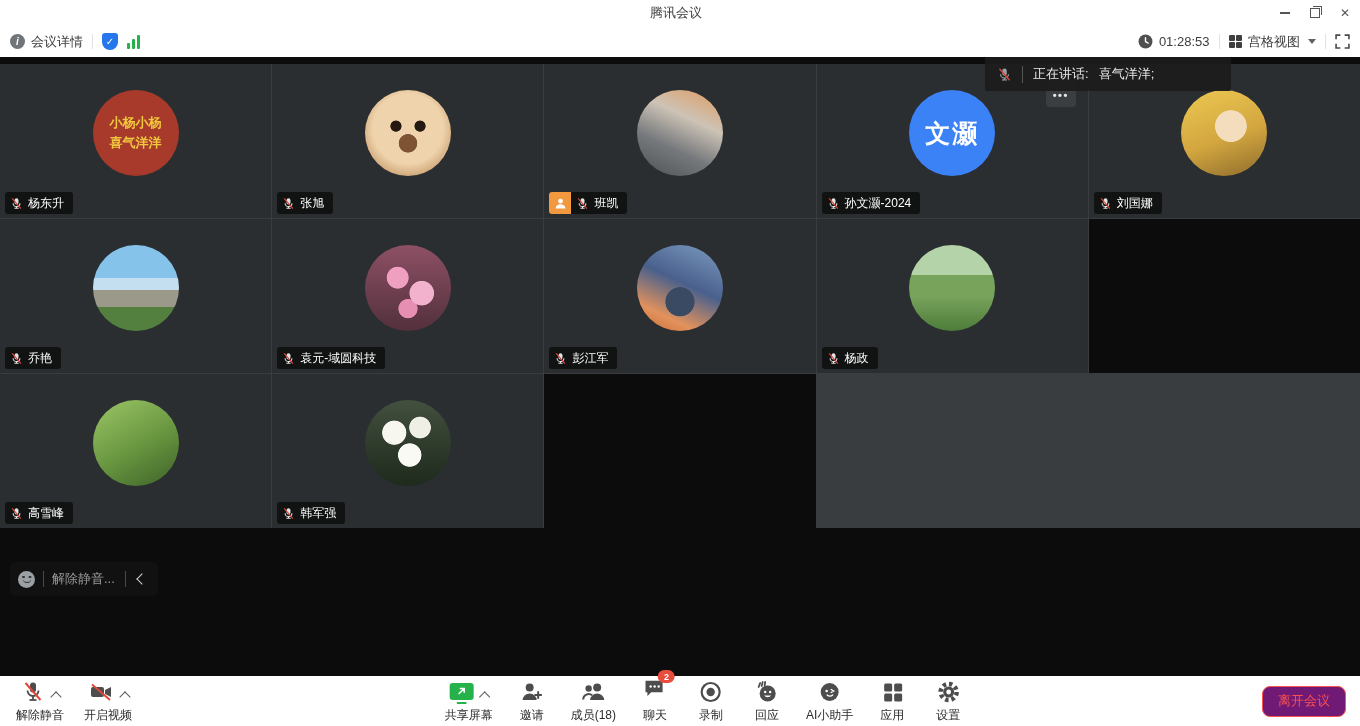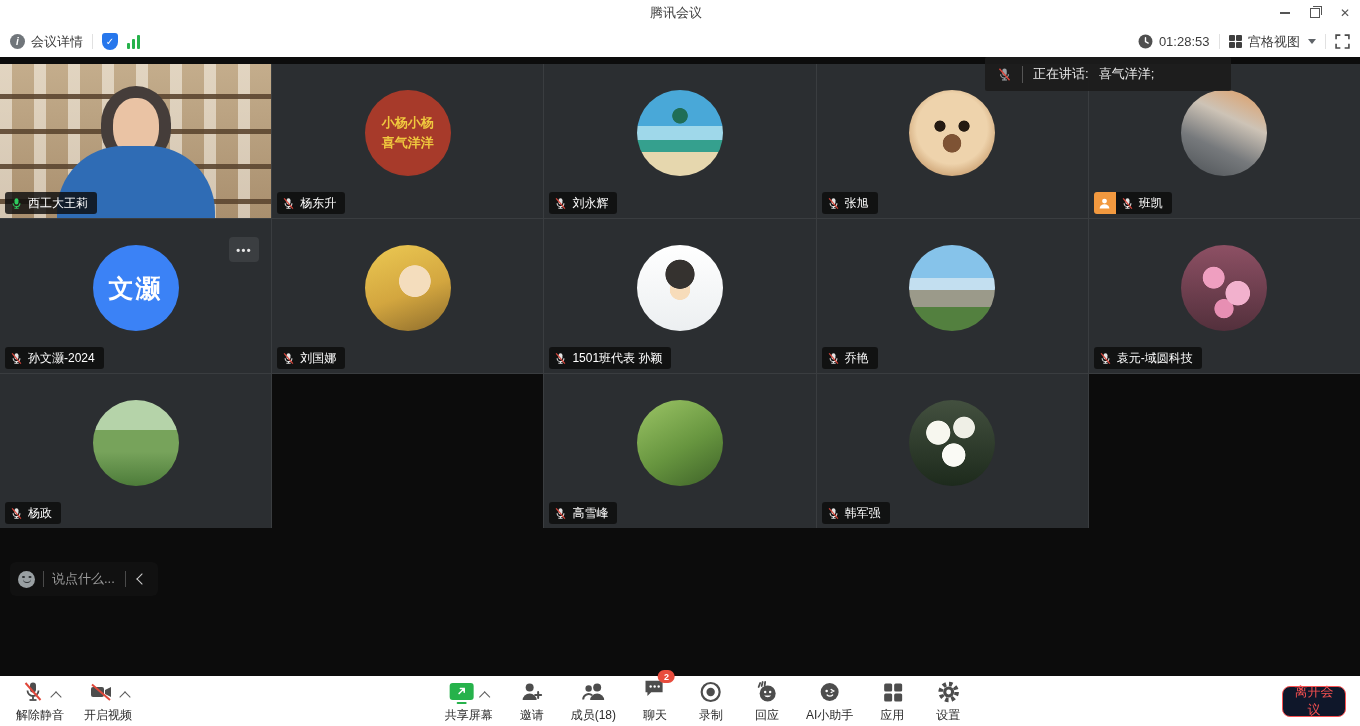--- a/index.html
+++ b/index.html
@@ -67,21 +67,21 @@
   .tb-group-center{position:absolute;left:50%;transform:translateX(-50%);margin-left:25px;display:flex;align-items:flex-start;gap:22px;}
   .tb-item{display:flex;flex-direction:column;align-items:center;gap:3px;cursor:pointer;min-width:34px;}
   .tb-item .icon-row{display:flex;align-items:flex-end;gap:7px;height:26px;position:relative;}
   .tb-label{font-size:12px;color:#2b2b2b;white-space:nowrap;}
   .chev{width:7px;height:7px;border-left:1.6px solid #5a5a5a;border-top:1.6px solid #5a5a5a;transform:rotate(45deg);margin-bottom:3px;cursor:pointer;}
   .share-icon{display:flex;flex-direction:column;align-items:center;gap:2px;}
   .share-screen{width:24px;height:17px;background:#26b24b;border-radius:3px;display:flex;align-items:center;justify-content:center;}
   .share-base{width:10px;height:2.5px;background:#26b24b;border-radius:1px;}
   .chat-wrap{position:relative;}
   .badge{position:absolute;top:-6px;right:-8px;min-width:13px;height:13px;border-radius:7px;background:#e84c3d;color:#fff;font-size:9px;font-weight:700;display:flex;align-items:center;justify-content:center;padding:0 2px;}
-  .leave-btn{margin-left:auto;margin-right:14px;width:64px;height:31px;border:1px solid #fa5151;border-radius:8px;background:#0f172a;color:#fa5151;font-size:13px;display:flex;align-items:center;justify-content:center;cursor:pointer;font-family:inherit;}
+  .leave-btn{margin-left:auto;margin-right:14px;width:84px;height:31px;border:1px solid #fa5151;border-radius:8px;background:#701a75;color:#fa5151;font-size:13px;display:flex;align-items:center;justify-content:center;cursor:pointer;font-family:inherit;}
   .fs-icon{display:flex;align-items:center;cursor:pointer;}
 </style>
 </head>
 <body>
 
 <div class="titlebar">
   <div class="title">腾讯会议</div>
   <div class="win-controls">
     <div class="win-btn">
         <div class="min-glyph"></div>
@@ -132,82 +132,38 @@
     <span class="fs-icon">
       <svg width="15" height="15" viewBox="0 0 14 14">
           <path d="M1 5 V1 H5 M9 1 H13 V5 M13 9 V13 H9 M5 13 H1 V9" fill="none" stroke="#4a4a4a" stroke-width="1.5"></path>
         </svg>
     </span>
   </div>
 </div>
 
 <div class="video-area">
   <div class="grid">
-      <div class="tile video speaking">
-    <div class="video-scene">
-      <div class="vs-books"></div>
-      <div class="vs-hair"></div>
-      <div class="vs-face"></div>
-      <div class="vs-body"></div>
-    </div>
-
-    <div class="name-row">
-
-      <span class="name-pill">
-        <span class="label-mic mic-active">
-          <svg viewBox="0 0 16 16" width="13" height="13">
-            <rect class="mic-fill" x="5.6" y="1.6" width="4.8" height="7.6" rx="2.4"></rect>
-            <path class="mic-stroke" d="M3.8 7.6 a4.2 4.2 0 0 0 8.4 0" fill="none" stroke-width="1.3"></path>
-            <line class="mic-stroke" x1="8" y1="11.8" x2="8" y2="13.6" stroke-width="1.3"></line>
-            <line class="mic-stroke" x1="5.4" y1="13.8" x2="10.6" y2="13.8" stroke-width="1.3"></line>
-            <line class="mic-slash" x1="2.6" y1="1.8" x2="13.4" y2="14.2" stroke-width="1.5"></line>
-          </svg>
-        </span>
-        <span class="pname">西工大王莉</span>
-      </span>
-    </div>
-  </div>
       <div class="tile">
 
     <div class="avatar small-text" style="background: radial-gradient(circle at 50% 45%, rgb(167, 58, 42) 0px, rgb(167, 58, 42) 70%, rgb(142, 47, 34) 100%); color: rgb(240, 201, 62);">小杨小杨
 喜气洋洋</div>
 
     <div class="name-row">
 
       <span class="name-pill">
         <span class="label-mic mic-muted">
           <svg viewBox="0 0 16 16" width="13" height="13">
             <rect class="mic-fill" x="5.6" y="1.6" width="4.8" height="7.6" rx="2.4"></rect>
             <path class="mic-stroke" d="M3.8 7.6 a4.2 4.2 0 0 0 8.4 0" fill="none" stroke-width="1.3"></path>
             <line class="mic-stroke" x1="8" y1="11.8" x2="8" y2="13.6" stroke-width="1.3"></line>
             <line class="mic-stroke" x1="5.4" y1="13.8" x2="10.6" y2="13.8" stroke-width="1.3"></line>
             <line class="mic-slash" x1="2.6" y1="1.8" x2="13.4" y2="14.2" stroke-width="1.5"></line>
           </svg>
         </span>
         <span class="pname">杨东升</span>
-      </span>
-    </div>
-  </div>
-      <div class="tile">
-
-    <div class="avatar" style="background: radial-gradient(circle at 50% 30%, rgb(31, 110, 86) 0px, rgb(31, 110, 86) 10%, rgba(0, 0, 0, 0) 11%), linear-gradient(rgb(73, 168, 216) 0%, rgb(73, 168, 216) 42%, rgb(159, 216, 234) 42%, rgb(159, 216, 234) 58%, rgb(53, 160, 142) 58%, rgb(53, 160, 142) 72%, rgb(230, 215, 174) 72%, rgb(230, 215, 174) 100%);"></div>
-
-    <div class="name-row">
-
-      <span class="name-pill">
-        <span class="label-mic mic-muted">
-          <svg viewBox="0 0 16 16" width="13" height="13">
-            <rect class="mic-fill" x="5.6" y="1.6" width="4.8" height="7.6" rx="2.4"></rect>
-            <path class="mic-stroke" d="M3.8 7.6 a4.2 4.2 0 0 0 8.4 0" fill="none" stroke-width="1.3"></path>
-            <line class="mic-stroke" x1="8" y1="11.8" x2="8" y2="13.6" stroke-width="1.3"></line>
-            <line class="mic-stroke" x1="5.4" y1="13.8" x2="10.6" y2="13.8" stroke-width="1.3"></line>
-            <line class="mic-slash" x1="2.6" y1="1.8" x2="13.4" y2="14.2" stroke-width="1.5"></line>
-          </svg>
-        </span>
-        <span class="pname">刘永辉</span>
       </span>
     </div>
   </div>
       <div class="tile">
 
     <div class="avatar" style="background: radial-gradient(circle at 36% 42%, rgb(36, 26, 18) 0px, rgb(36, 26, 18) 7%, rgba(0, 0, 0, 0) 8%), radial-gradient(circle at 64% 42%, rgb(36, 26, 18) 0px, rgb(36, 26, 18) 7%, rgba(0, 0, 0, 0) 8%), radial-gradient(circle at 50% 62%, rgb(126, 83, 52) 0px, rgb(126, 83, 52) 13%, rgba(0, 0, 0, 0) 14%), radial-gradient(circle at 50% 45%, rgb(238, 211, 172) 0px, rgb(238, 211, 172) 55%, rgb(201, 157, 109) 80%);"></div>
 
     <div class="name-row">
 
       <span class="name-pill">
@@ -284,40 +240,20 @@
             <line class="mic-stroke" x1="5.4" y1="13.8" x2="10.6" y2="13.8" stroke-width="1.3"></line>
             <line class="mic-slash" x1="2.6" y1="1.8" x2="13.4" y2="14.2" stroke-width="1.5"></line>
           </svg>
         </span>
         <span class="pname">刘国娜</span>
       </span>
     </div>
   </div>
       <div class="tile">
 
-    <div class="avatar" style="background: radial-gradient(circle at 50% 34%, rgb(53, 50, 47) 0px, rgb(53, 50, 47) 20%, rgba(0, 0, 0, 0) 21%), radial-gradient(circle at 50% 52%, rgb(247, 220, 186) 0px, rgb(247, 220, 186) 16%, rgba(0, 0, 0, 0) 17%), linear-gradient(rgb(255, 255, 255) 0%, rgb(236, 239, 241) 100%);"></div>
-
-    <div class="name-row">
-
-      <span class="name-pill">
-        <span class="label-mic mic-muted">
-          <svg viewBox="0 0 16 16" width="13" height="13">
-            <rect class="mic-fill" x="5.6" y="1.6" width="4.8" height="7.6" rx="2.4"></rect>
-            <path class="mic-stroke" d="M3.8 7.6 a4.2 4.2 0 0 0 8.4 0" fill="none" stroke-width="1.3"></path>
-            <line class="mic-stroke" x1="8" y1="11.8" x2="8" y2="13.6" stroke-width="1.3"></line>
-            <line class="mic-stroke" x1="5.4" y1="13.8" x2="10.6" y2="13.8" stroke-width="1.3"></line>
-            <line class="mic-slash" x1="2.6" y1="1.8" x2="13.4" y2="14.2" stroke-width="1.5"></line>
-          </svg>
-        </span>
-        <span class="pname">1501班代表 孙颖</span>
-      </span>
-    </div>
-  </div>
-      <div class="tile">
-
     <div class="avatar" style="background: linear-gradient(rgb(134, 195, 234) 0%, rgb(134, 195, 234) 38%, rgb(195, 223, 240) 38%, rgb(195, 223, 240) 52%, rgb(155, 154, 138) 52%, rgb(155, 154, 138) 72%, rgb(83, 128, 63) 72%, rgb(83, 128, 63) 100%);"></div>
 
     <div class="name-row">
 
       <span class="name-pill">
         <span class="label-mic mic-muted">
           <svg viewBox="0 0 16 16" width="13" height="13">
             <rect class="mic-fill" x="5.6" y="1.6" width="4.8" height="7.6" rx="2.4"></rect>
             <path class="mic-stroke" d="M3.8 7.6 a4.2 4.2 0 0 0 8.4 0" fill="none" stroke-width="1.3"></path>
             <line class="mic-stroke" x1="8" y1="11.8" x2="8" y2="13.6" stroke-width="1.3"></line>
@@ -339,20 +275,40 @@
         <span class="label-mic mic-muted">
           <svg viewBox="0 0 16 16" width="13" height="13">
             <rect class="mic-fill" x="5.6" y="1.6" width="4.8" height="7.6" rx="2.4"></rect>
             <path class="mic-stroke" d="M3.8 7.6 a4.2 4.2 0 0 0 8.4 0" fill="none" stroke-width="1.3"></path>
             <line class="mic-stroke" x1="8" y1="11.8" x2="8" y2="13.6" stroke-width="1.3"></line>
             <line class="mic-stroke" x1="5.4" y1="13.8" x2="10.6" y2="13.8" stroke-width="1.3"></line>
             <line class="mic-slash" x1="2.6" y1="1.8" x2="13.4" y2="14.2" stroke-width="1.5"></line>
           </svg>
         </span>
         <span class="pname">袁元-域圆科技</span>
+      </span>
+    </div>
+  </div>
+      <div class="tile">
+
+    <div class="avatar" style="background: radial-gradient(circle at 50% 66%, rgb(59, 74, 99) 0px, rgb(59, 74, 99) 20%, rgba(0, 0, 0, 0) 21%), linear-gradient(205deg, rgb(125, 156, 195) 0%, rgb(73, 96, 140) 45%, rgb(226, 146, 92) 78%, rgb(201, 106, 53) 100%);"></div>
+
+    <div class="name-row">
+
+      <span class="name-pill">
+        <span class="label-mic mic-muted">
+          <svg viewBox="0 0 16 16" width="13" height="13">
+            <rect class="mic-fill" x="5.6" y="1.6" width="4.8" height="7.6" rx="2.4"></rect>
+            <path class="mic-stroke" d="M3.8 7.6 a4.2 4.2 0 0 0 8.4 0" fill="none" stroke-width="1.3"></path>
+            <line class="mic-stroke" x1="8" y1="11.8" x2="8" y2="13.6" stroke-width="1.3"></line>
+            <line class="mic-stroke" x1="5.4" y1="13.8" x2="10.6" y2="13.8" stroke-width="1.3"></line>
+            <line class="mic-slash" x1="2.6" y1="1.8" x2="13.4" y2="14.2" stroke-width="1.5"></line>
+          </svg>
+        </span>
+        <span class="pname">彭江军</span>
       </span>
     </div>
   </div>
       <div class="tile">
 
     <div class="avatar" style="background: linear-gradient(rgb(181, 211, 169) 0%, rgb(181, 211, 169) 35%, rgb(119, 163, 91) 35%, rgb(119, 163, 91) 60%, rgb(77, 124, 58) 100%);"></div>
 
     <div class="name-row">
 
       <span class="name-pill">
@@ -424,21 +380,21 @@
       </svg>
     </span>
     <span class="sb-div"></span>
     <span>正在讲话:</span>
     <span>喜气洋洋;</span>
   </div>
 
   <div class="chat-quickbar">
     <span class="smiley"></span>
     <span class="cq-div"></span>
-    <span class="cq-text">说点什么...</span>
+    <span class="cq-text">解除静音...</span>
     <span class="cq-div"></span>
     <span class="cq-collapse"></span>
   </div>
 </div>
 
 <div class="toolbar">
   <div class="tb-group-left">
     <div class="tb-item">
       <div class="icon-row">
         <svg width="24" height="24" viewBox="0 0 24 24">

